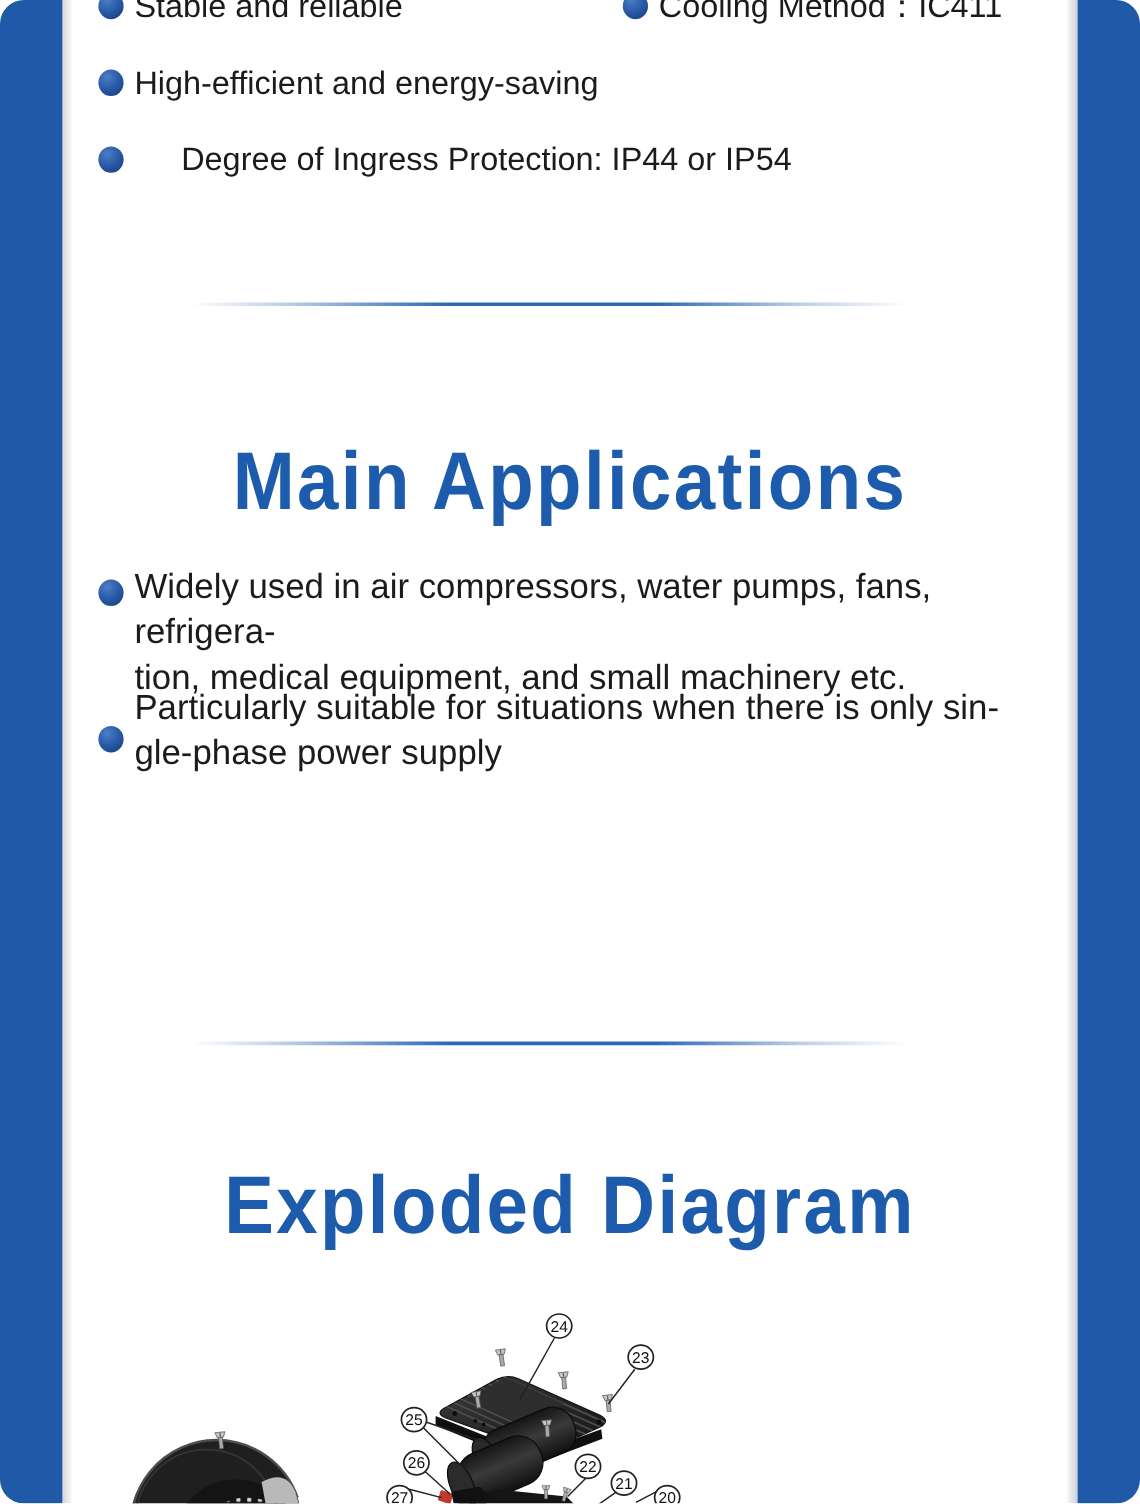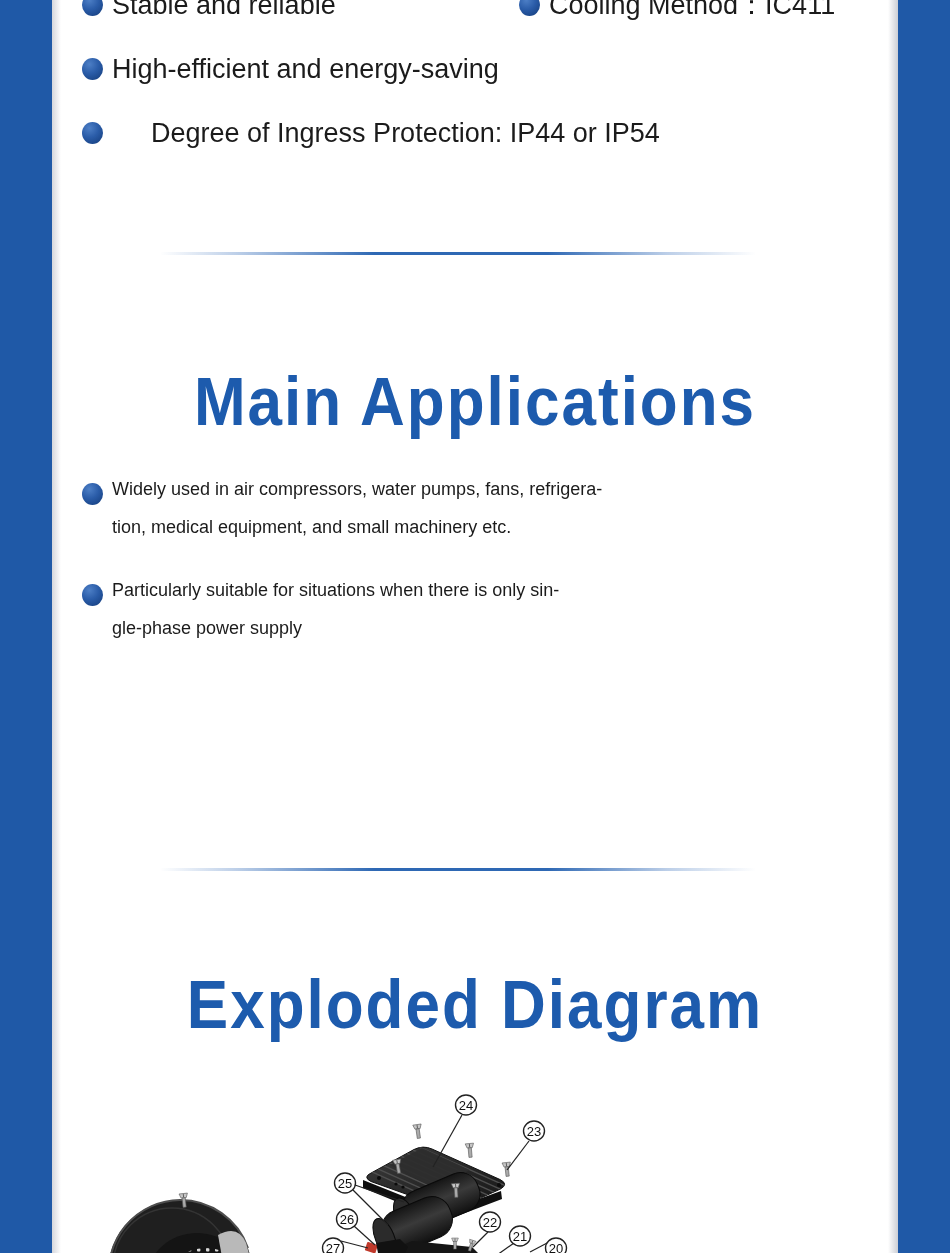--- a/index.html
+++ b/index.html
@@ -1,17 +1,17 @@
 <!DOCTYPE html>
 <html><head>
 <meta charset="utf-8">
 <style>
   html,body{margin:0;padding:0;background:#ffffff;}
   #page{position:relative;width:950px;height:1253px;overflow:hidden;
-        font-family:"Liberation Sans","DejaVu Sans",sans-serif;background:#ffffff;}
+        font-family:"Liberation Sans","DejaVu Sans",sans-serif;background:#ffffff;border-radius:20px;}
 
   .side-border{position:absolute;top:0;height:100%;width:52px;background:#1f59a7;z-index:4;}
   .side-border.left{left:0;}
   .side-border.right{right:0;}
 
   .content{position:absolute;left:52px;right:52px;top:0;bottom:0;background:#ffffff;z-index:1;}
   .content::before{content:'';position:absolute;left:0;top:0;width:9px;height:100%;
         background:linear-gradient(90deg,rgba(20,30,60,.18),rgba(0,0,0,0));pointer-events:none;}
   .content::after{content:'';position:absolute;right:0;top:0;width:10px;height:100%;
         background:linear-gradient(270deg,rgba(20,30,60,.22),rgba(0,0,0,0));pointer-events:none;}
@@ -32,23 +32,23 @@
                   #2e68b4 36%, #2e68b4 65%, rgba(121,158,209,.5) 85%, rgba(46,104,180,0) 100%);}
   .divider.d1{top:252px;}
   .divider.d2{top:868px;}
 
   .big-title{position:absolute;width:100%;text-align:center;color:#1d5bad;
        font-weight:800;font-size:62px;line-height:66px;letter-spacing:2px;
        transform:scaleY(1.1);transform-origin:center top;}
   .t1{top:366px;}
   .t2{top:969px;}
 
-  .app-item{font-size:18px;line-height:38px;left:30px;right:16px;}
+  .app-item{font-size:29px;line-height:38px;left:30px;right:16px;}
   .a1{top:470px;}
-  .a2{top:571px;}
+  .a2{top:571px;align-items:center;}
   .a3{top:672px;}
   .app-text{white-space:pre-line;}
 
   #diagram{position:absolute;left:0;top:1085px;}
   .lbl-text{font-family:"Liberation Sans","DejaVu Sans",sans-serif;font-size:13px;fill:#111;}
 </style>
 </head>
 <body>
 
 <div id="page">

